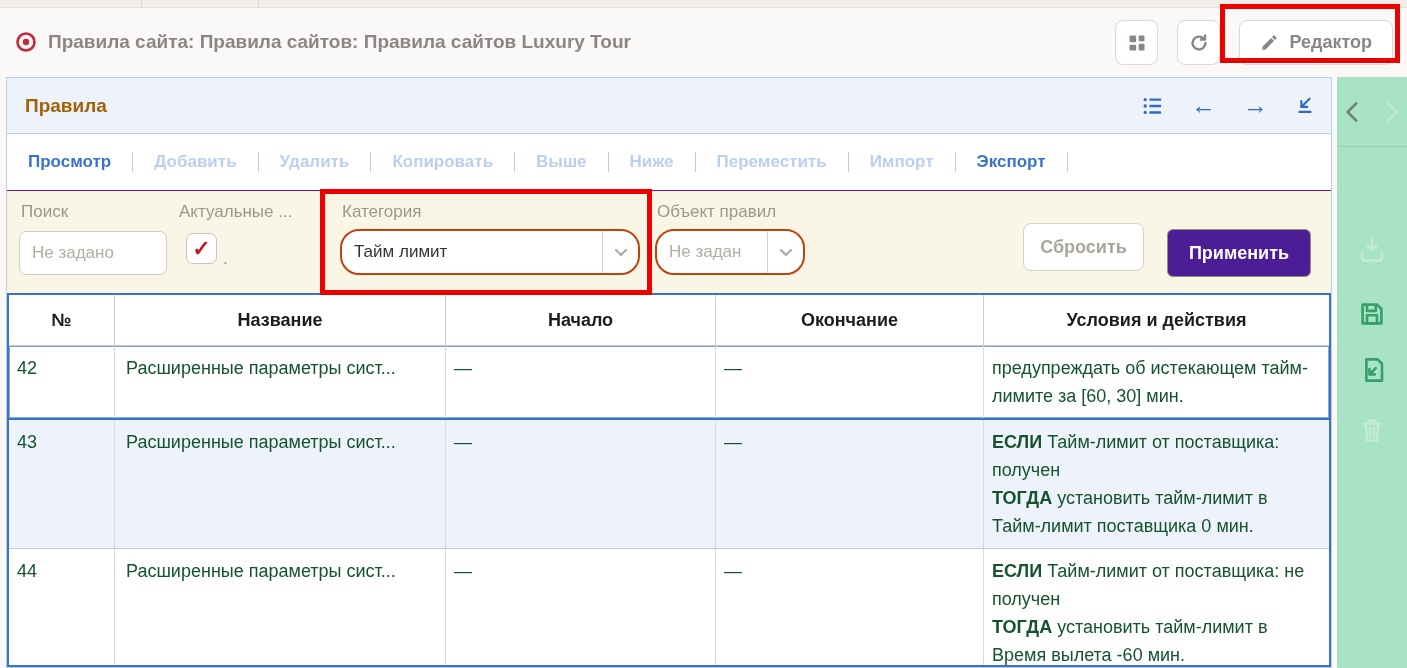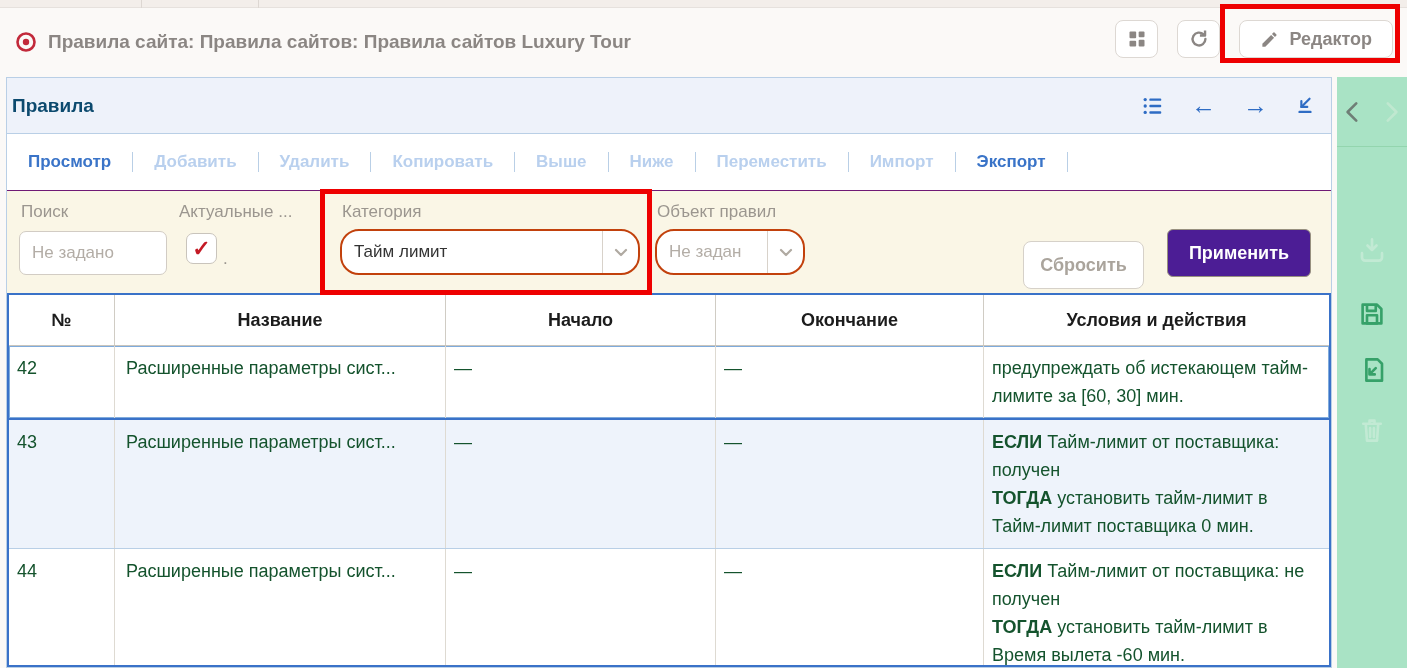--- a/index.html
+++ b/index.html
@@ -9,28 +9,28 @@
 
   
   .top-strip { position:absolute; left:0; top:0; width:1407px; height:8px; background:#f3eeea; border-bottom:1px solid #e6e1dd; }
   .top-strip .tabline { position:absolute; top:0; width:1px; height:8px; background:#ddd7d2; }
 
   
   .app-header { position:absolute; left:0; top:9px; width:1407px; height:66px; display:flex; align-items:center; }
   .target-icon { margin-left:14px; width:24px; height:24px; flex:0 0 auto; }
   .app-title { margin-left:10px; font-size:19px; font-weight:bold; color:#8b8683; white-space:nowrap; overflow:hidden; }
   .header-actions { position:absolute; right:14px; top:11px; display:flex; gap:19px; }
-  .hbtn { height:38px; background:#fff; border:1px solid #ddd8d3; border-radius:8px; display:flex; align-items:center; justify-content:center; color:#8b8683; cursor:pointer; }
+  .hbtn { height:45px; background:#fff; border:1px solid #ddd8d3; border-radius:8px; display:flex; align-items:center; justify-content:center; color:#8b8683; cursor:pointer; }
   .hbtn.sq { width:43px; }
   .hbtn.editor { padding:0 20px; font-size:18px; font-weight:bold; gap:10px; }
 
   
   .main-panel { position:absolute; left:6px; top:77px; width:1326px; height:591px; background:#fff; border:1px solid #b9cfe6; }
   .panel-titlebar { height:56px; background:#eef2fa; border-bottom:1px solid #b9cfe6; display:flex; align-items:center; }
-  .panel-title { margin-left:5px; font-size:19px; font-weight:bold; color:#0c4a6e; }
+  .panel-title { margin-left:18px; font-size:19px; font-weight:bold; color:#a16207; }
   .panel-titlebar .spacer { flex:1; }
   .ptb-icons { display:flex; align-items:center; gap:27px; padding-right:16px; color:#2e6cc4; }
   .ptb-icons .txt-ic { font-size:25px; font-weight:bold; line-height:1; cursor:pointer; }
   .ptb-icons svg { display:block; cursor:pointer; }
 
   .toolbar { height:57px; display:flex; border-bottom:1px solid #701a75; background:#fff;align-items:center; }
   .tb-btn { padding:0 21px; display:flex; align-items:center; font-size:17px; font-weight:bold; color:#3a74c8; border-right:1px solid #b9cfe6; cursor:pointer; white-space:nowrap; }
   .tb-btn.disabled { color:#b9d0ee; cursor:default; }
 
   .filter-bar { position:relative; height:102px; background:#faf6e6;padding-left:30px; }
@@ -39,21 +39,21 @@
   .f-input::placeholder { color:#b3ada6; }
   .checkbox { position:absolute; left:179px; top:42px; width:31px; height:31px; background:#fff; border:1px solid #c9c4bc; border-radius:7px; display:flex; align-items:center; justify-content:center; cursor:pointer; }
   .checkbox .mark { color:#c41a25; font-size:22px; font-weight:bold; line-height:1; }
   .chk-suffix { position:absolute; left:216px; top:58px; color:#9b968f; font-size:17px; }
   .select { position:absolute; background:#fff; border:2px solid #c2410c; border-radius:19px; display:flex; align-items:stretch; cursor:pointer; }
   .select .val { flex:1; display:flex; align-items:center; padding-left:12px; font-size:17px; color:#333; white-space:nowrap; overflow:hidden; }
   .select .val.placeholder { color:#b3ada6; }
   .select .chev { width:36px; border-left:1px solid #d8d2ca; display:flex; align-items:center; justify-content:center; }
   .sel-category { left:333px; top:38px; width:300px; height:46px; }
   .sel-object { left:648px; top:38px; width:150px; height:46px; }
-  .f-btn-reset { position:absolute; left:1016px; top:50px; width:121px; height:48px; background:#fff; border:1px solid #d6d1c9; border-radius:8px; font-family:"Liberation Sans",sans-serif; font-size:18px; font-weight:bold; color:#aaa49c; cursor:pointer; }
+  .f-btn-reset { position:absolute; left:1016px; top:32px; width:121px; height:48px; background:#fff; border:1px solid #d6d1c9; border-radius:8px; font-family:"Liberation Sans",sans-serif; font-size:18px; font-weight:bold; color:#aaa49c; cursor:pointer; }
   .f-btn-apply { position:absolute; left:1160px; top:38px; width:144px; height:48px; background:#4c1d95; border:1px solid #97907f; border-radius:6px; font-family:"Liberation Sans",sans-serif; font-size:18px; font-weight:bold; color:#fff; cursor:pointer; }
 
   
   .rules-table { position:absolute; left:0; top:215px; width:1324px; bottom:0; border:2px solid #3a72c8; background:#fff; overflow:hidden; }
   .tgrid { display:grid; grid-template-columns:106px 331px 270px 268px auto; }
   .t-head { height:51px; border-bottom:1px solid #c9c5bd; }
   .t-head .hcell { display:flex; align-items:center; justify-content:center; font-size:18px; font-weight:bold; color:#1c1c1c; border-right:1px solid #d0ccc4; }
   .t-head .hcell:last-child { border-right:none; }
   .trow { border-bottom:1px solid #d8d4ce; cursor:pointer; background:#fff; }
   .trow.shaded { background:#eef3fb; border-bottom:1px solid #b9cfe6; }

